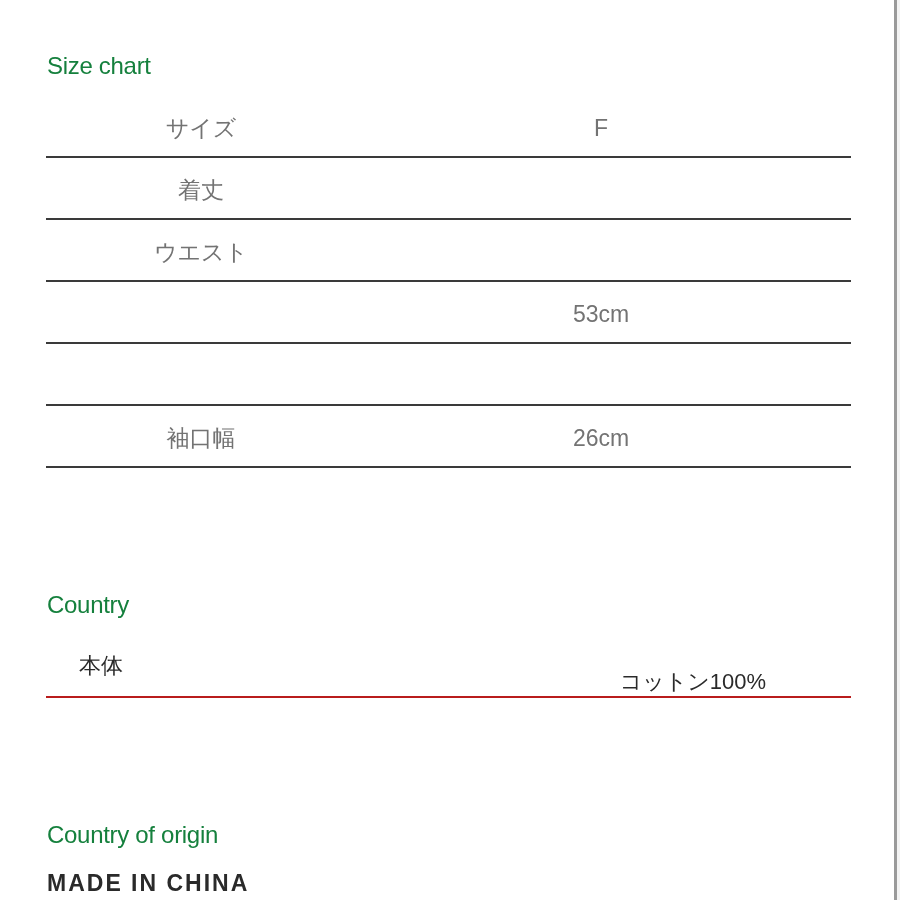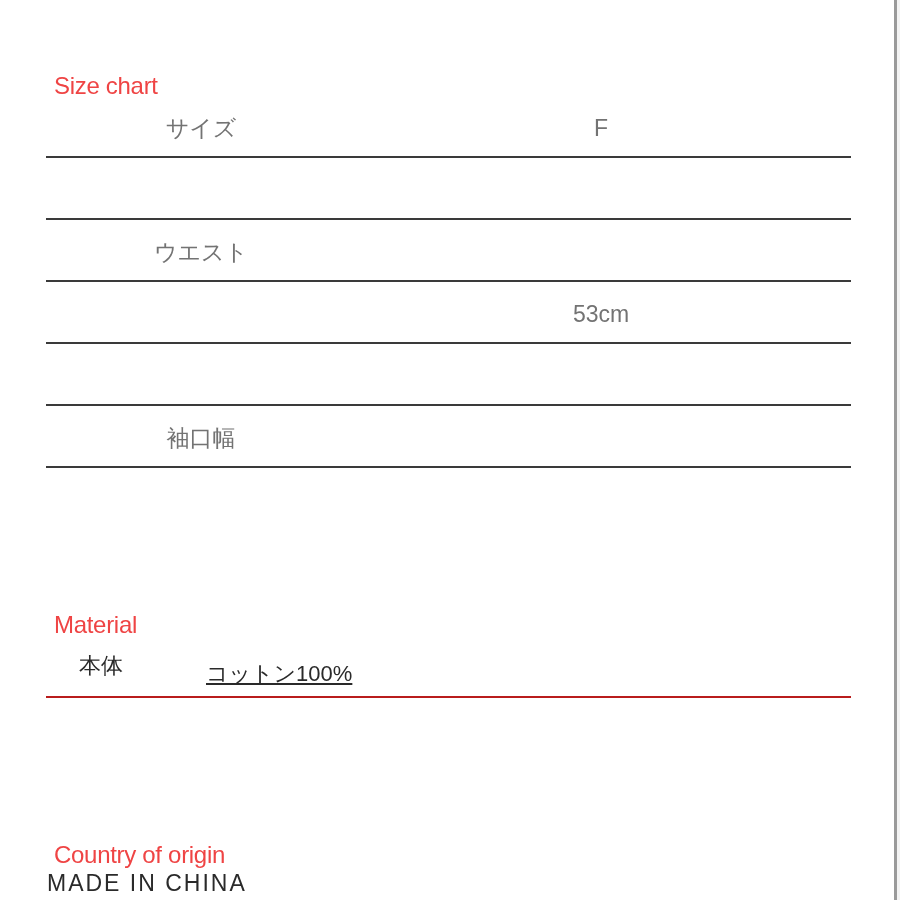--- a/index.html
+++ b/index.html
@@ -2,62 +2,64 @@
 <html><head>
 <meta charset="utf-8">
 <style>
   html, body { margin: 0; padding: 0; }
   body {
     width: 900px; height: 900px; background: #ffffff; position: relative; overflow: hidden;
     font-family: "Liberation Sans", "DejaVu Sans", sans-serif; color: #2a2a2a;
   }
   .vline { position: absolute; left: 894px; top: 0; width: 3px; height: 900px; background: #9a9a9a; }
   .vline2 { position: absolute; left: 897px; top: 0; width: 3px; height: 900px; background: #f3f3f3; }
-  .heading { position: absolute; left: 54px; font-size: 24px; color: #ef4444; letter-spacing: -0.3px; margin-top: 20px; }
+  .heading { position: absolute; left: 47px; font-size: 24px; color: #15803d; letter-spacing: -0.3px; }
   .size-table { position: absolute; left: 46px; top: 96px; width: 805px; }
   .row { position: relative; height: 62px; border-bottom: 2px solid #3a3a3a; box-sizing: border-box; }
   .row.header { height: 62px; }
   .cell { position: absolute; top: 0; height: 60px; line-height: 64px; font-size: 23px; text-align: center; color: #737373; }
   .c-label { left: 70px; width: 170px; }
   .c-value { left: 450px; width: 210px; }
   .mat-table { position: absolute; left: 46px; top: 636px; width: 805px; }
   .mrow { position: relative; height: 62px; border-bottom: 2px solid #b91c1c; box-sizing: border-box; }
   .m-label { position: absolute; left: 33px; top: 0; line-height: 60px; font-size: 22px; }
-  .m-value { position: absolute; left: 160px; width: 560px; top: 8px; line-height: 60px; font-size: 22px; text-align: left; text-decoration: underline; }
-  .origin { position: absolute; left: 47px; top: 870px; font-size: 23px; letter-spacing: 2px; color: #2a2a2a; }
+  .m-value { position: absolute; left: 160px; width: 560px; top: 16px; line-height: 60px; font-size: 22px; text-align: right; }
+  .origin { position: absolute; left: 47px; top: 870px; font-size: 23px; letter-spacing: 2px; color: #2a2a2a; font-weight: bold; }
 </style>
 </head>
 <body>
 
 <div class="vline"></div>
 <div class="vline2"></div>
 
 <div class="heading" style="top:52px;">Size chart</div>
 
 <div class="size-table">
   <div class="row header">
     <div class="cell c-label">サイズ</div>
     <div class="cell c-value">F</div>
   </div>
   <div class="row">
+    <div class="cell c-label">着丈</div>
   </div>
   <div class="row">
     <div class="cell c-label">ウエスト</div>
   </div>
   <div class="row">
     <div class="cell c-value">53cm</div>
   </div>
   <div class="row">
   </div>
   <div class="row">
     <div class="cell c-label">袖口幅</div>
+    <div class="cell c-value">26cm</div>
   </div>
 </div>
 
-<div class="heading" style="top:591px;">Material</div>
+<div class="heading" style="top:591px;">Country</div>
 
 <div class="mat-table">
   <div class="mrow">
     <div class="m-label">本体</div>
     <div class="m-value">コットン100%</div>
   </div>
 </div>
 
 <div class="heading" style="top:821px;">Country of origin</div>
 <div class="origin">MADE IN CHINA</div>

